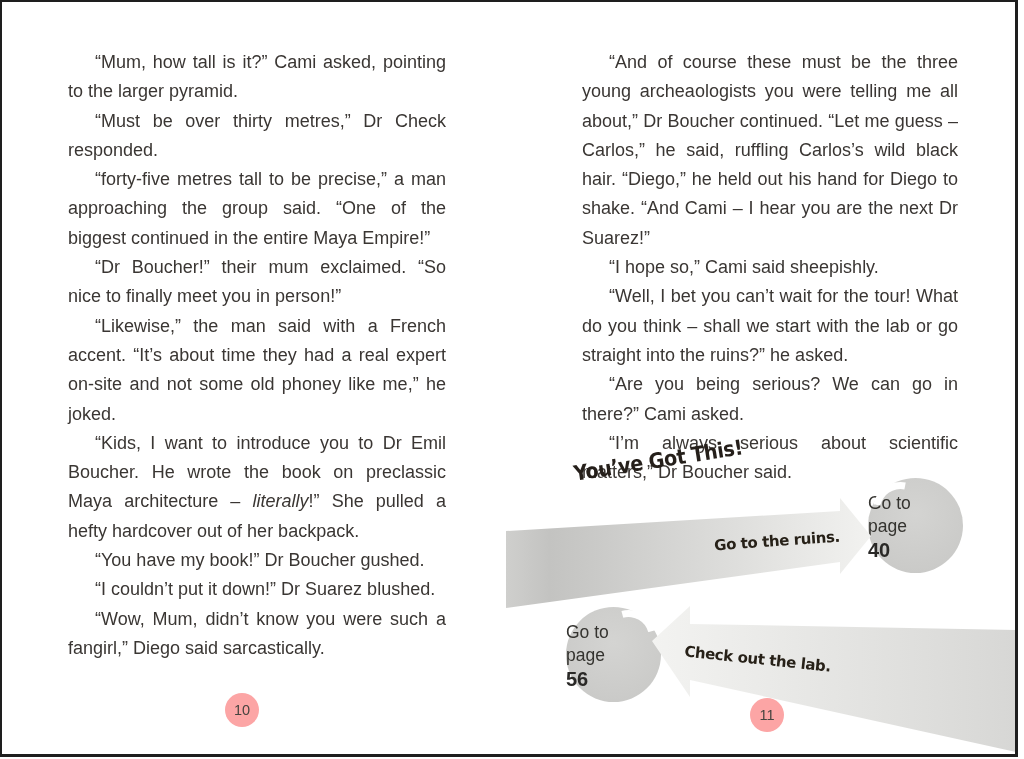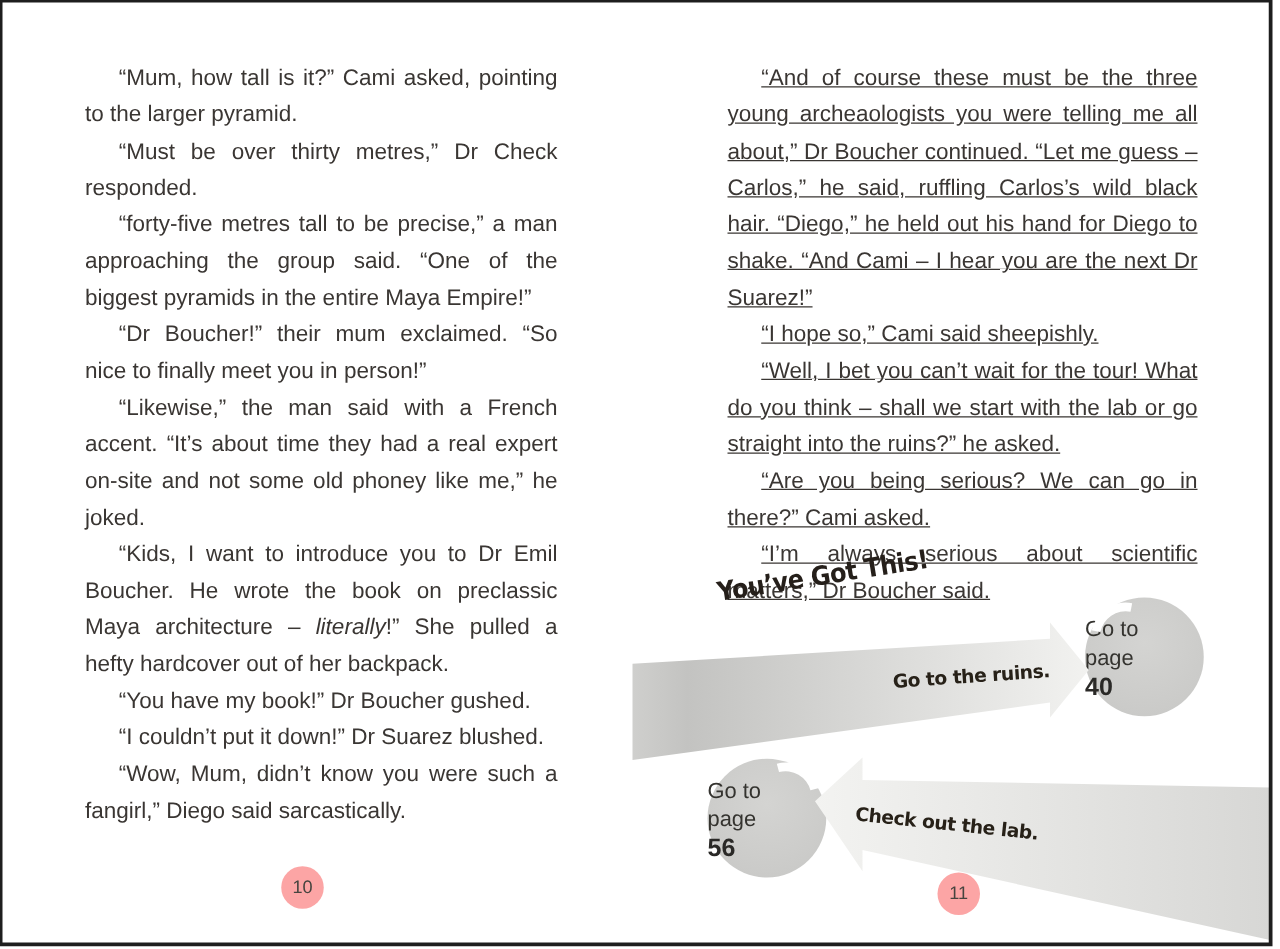--- a/index.html
+++ b/index.html
@@ -10,21 +10,21 @@
   .frame{position:absolute;left:0;top:0;width:1018px;height:757px;
          border:2px solid #1e1e1e;border-right-width:3px;border-bottom-width:3px;
          box-sizing:border-box;pointer-events:none;z-index:6;}
 
   
   .text-col{position:absolute;top:48px;color:#3a3633;font-size:18px;
             line-height:29.3px;z-index:1;}
   .text-col p{margin:0;text-align:justify;text-indent:27px;}
   .text-col i{font-style:italic;}
   #left-col{left:68px;width:378px;}
-  #right-col{left:582px;width:376px;text-decoration:underline;}
+  #right-col{left:582px;width:376px;}
 
   
   .pagenum{position:absolute;width:34px;height:34px;border-radius:50%;
            background:#fca5a5;color:#46443f;font-size:14.5px;
            display:flex;align-items:center;justify-content:center;z-index:1;}
   #pagenum-left{left:225px;top:693px;}
   #pagenum-right{left:750px;top:698px;}
 
   
   #arrow-svg{position:absolute;left:0;top:0;width:1024px;height:759px;z-index:3;}
@@ -57,21 +57,21 @@
   #circle-56 .shine{right:5%;top:3%;transform:rotate(30deg);}
 </style>
 </head>
 <body>
 
 <div class="frame"></div>
 
 <div class="text-col" id="left-col">
     <p>“Mum, how tall is it?” Cami asked, pointing to the larger pyramid.</p>
     <p>“Must be over thirty metres,” Dr Check responded.</p>
-    <p>“forty-five metres tall to be precise,” a man approaching the group said. “One of the biggest pyramids in the entire Maya Empire!”</p>
+    <p>“forty-five metres tall to be precise,” a man approaching the group said. “One of the biggest continued in the entire Maya Empire!”</p>
     <p>“Dr Boucher!” their mum exclaimed. “So nice to finally meet you in person!”</p>
     <p>“Likewise,” the man said with a French accent. “It’s about time they had a real expert on-site and not some old phoney like me,” he joked.</p>
     <p>“Kids, I want to introduce you to Dr Emil Boucher. He wrote the book on preclassic Maya architecture – <i>literally</i>!” She pulled a hefty hardcover out of her backpack.</p>
     <p>“You have my book!” Dr Boucher gushed.</p>
     <p>“I couldn’t put it down!” Dr Suarez blushed.</p>
     <p>“Wow, Mum, didn’t know you were such a fangirl,” Diego said sarcastically.</p>
   </div>
 
 <div class="text-col" id="right-col">
     <p>“And of course these must be the three young archeaologists you were telling me all about,” Dr Boucher continued. “Let me guess – Carlos,” he said, ruffling Carlos’s wild black hair. “Diego,” he held out his hand for Diego to shake. “And Cami – I hear you are the next Dr Suarez!”</p>

